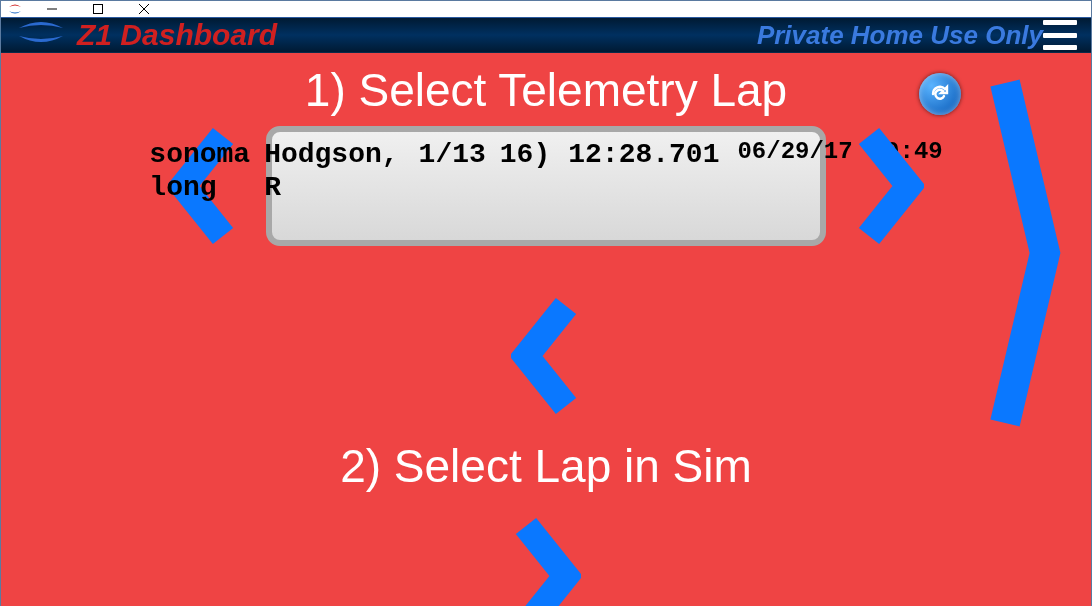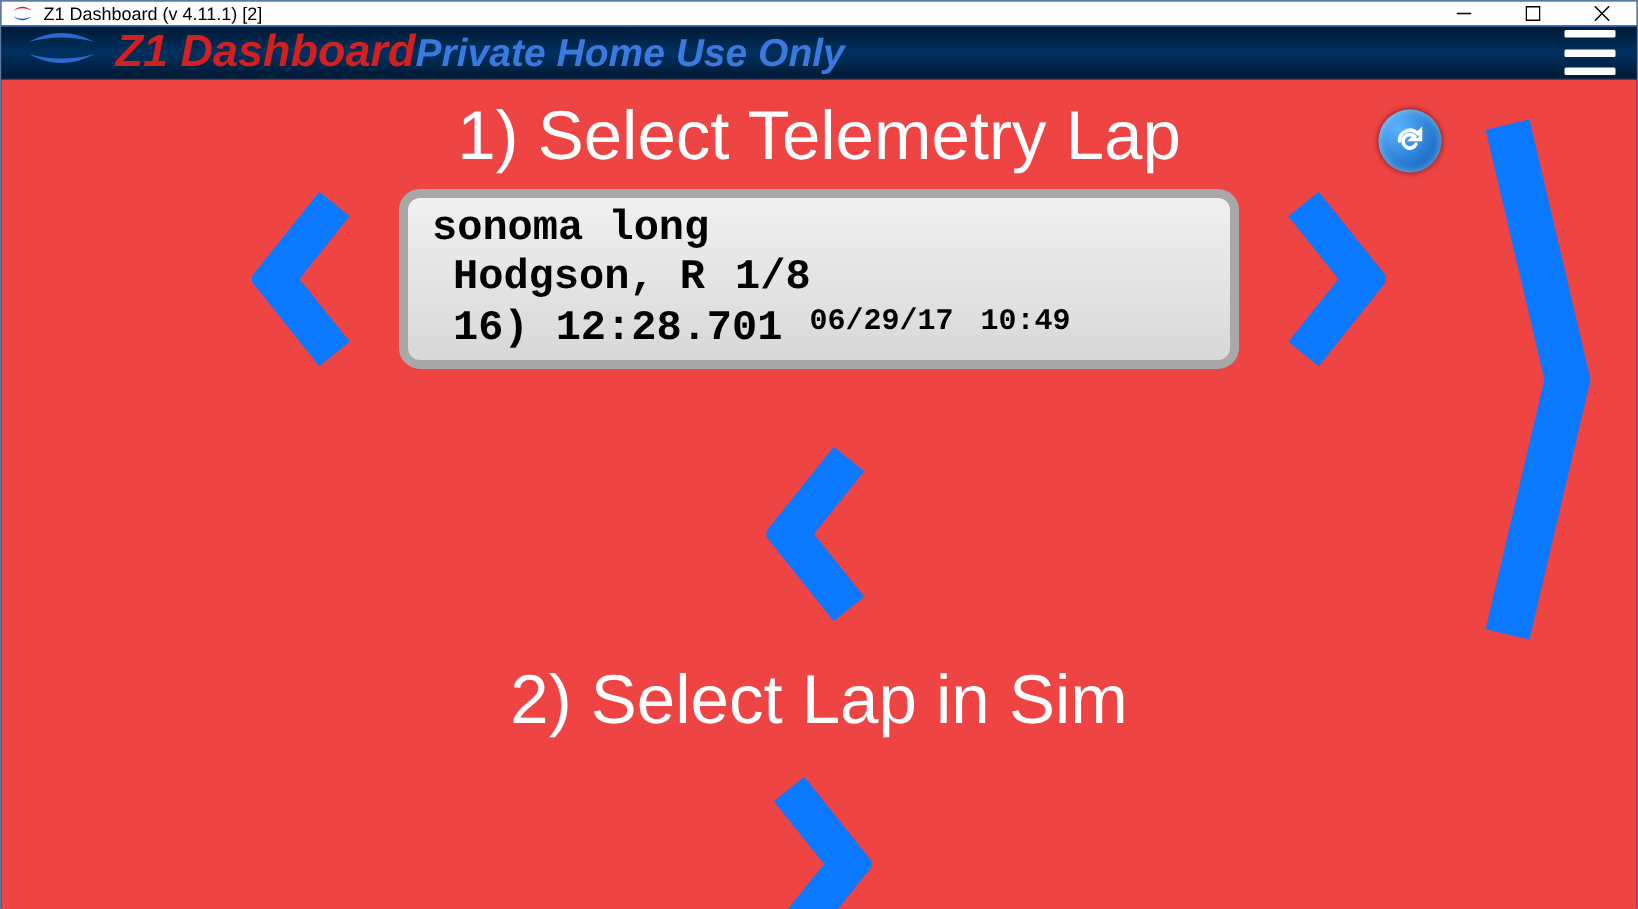--- a/index.html
+++ b/index.html
@@ -16,21 +16,21 @@
     background: linear-gradient(to bottom, #001a33 0%, #003060 50%, #001a33 100%);
     display: flex;
     align-items: center;
     padding: 0 14px;
     border-top: 1px solid #2a5aa0;
     border-bottom: 1px solid #0a2a4a;
   }
   .logo-wrap { display:flex; gap:10px; }
   .logo-mark { width: 52px; height: 28px; }
   .app-title { font-size: 30px; font-weight: bold; font-style: italic; color: #d02020; font-family: Arial, sans-serif; }
-  .header-subtitle { flex:1; text-align:left; font-size: 26px; font-weight:bold; font-style: italic; color:#3a7adf; font-family: Arial, sans-serif; }
+  .header-subtitle { flex:1; text-align:right; font-size: 26px; font-weight:bold; font-style: italic; color:#3a7adf; font-family: Arial, sans-serif; }
   .hamburger { width: 34px; height: 30px; display:flex; flex-direction:column; justify-content:space-between; cursor:pointer; }
   .hamburger span { display:block; height:5px; background:#fff; border-radius:1px; }
 
   .content { flex:1; background:#ef4444; position:relative; padding: 10px 20px 0 20px; }
 
   .section-title { color:#fff; font-size: 46px; font-family: Arial, sans-serif; text-align:center; }
 
   .row { display:flex; align-items:center; justify-content:center; gap: 18px; }
   .row.telemetry { margin-top: 4px; }
   .row.sim { margin-top: 40px; flex-direction: column; }
@@ -44,26 +44,26 @@
     background: linear-gradient(to bottom, #f0f0f0, #d8d8d8);
     border: 6px solid #a8a8a8;
     border-radius: 14px;
     padding: 6px 16px;
     font-family: "Courier New", monospace;
     font-weight: bold;
     color: #000;
     font-size: 28px;
     line-height: 1.18;
     display:flex;
-    flex-direction:column;
+    flex-direction:row;
     justify-content:center;
   }
   .lap-line2 { display:flex; padding-left: 14px; gap: 20px; }
   .lap-line3 { display:flex; gap: 18px; padding-left: 14px; align-items:flex-start;}
-  .lap-line3 .dt { font-size: 20px; }
+  .lap-line3 .dt { font-size: 24px; }
 
   .sim-label { color:#fff; font-size:46px; font-family: Arial, sans-serif; width: 560px; text-align:center; }
 
   .refresh-btn {
     position:absolute; top: 20px; right: 130px;
     width: 42px; height: 42px; border-radius: 50%;
     background: radial-gradient(circle at 30% 30%, #5ab4ff, #0050b0);
     display:flex; align-items:center; justify-content:center;
     box-shadow: inset 0 0 6px rgba(255,255,255,0.5), 0 0 4px rgba(0,0,0,0.6);
     cursor:pointer;
@@ -83,21 +83,20 @@
 
 <div class="window">
 
   <div class="titlebar">
     <span class="app-icon">
       <svg viewBox="0 0 16 16">
           <path d="M2 6 Q8 1 14 6 Q8 3 2 6 Z" fill="#d02020"></path>
           <path d="M2 10 Q8 15 14 10 Q8 13 2 10 Z" fill="#1060c0"></path>
         </svg>
     </span>
-    <span class="title-text">Z1 Dashboard (v 4.11.1) [2]</span>
     <div class="win-controls">
       <div class="win-btn">
         <svg width="10" height="10">
             <line x1="0" y1="5" x2="10" y2="5" stroke="#000" stroke-width="1"></line>
           </svg>
       </div>
       <div class="win-btn">
         <svg width="10" height="10">
             <rect x="0.5" y="0.5" width="9" height="9" fill="none" stroke="#000" stroke-width="1"></rect>
           </svg>
@@ -136,21 +135,21 @@
     <div class="row telemetry">
       <div class="arrow-btn">
         <svg class="arrow-svg" viewBox="0 0 70 120">
           <polyline points="55,10 15,60 55,110" fill="none" stroke="#0a78ff" stroke-width="26" stroke-linejoin="miter"></polyline>
         </svg>
       </div>
       <div class="lap-box">
         <div>sonoma long</div>
         <div class="lap-line2">
           <span>Hodgson, R</span>
-          <span>1/8</span>
+          <span>1/13</span>
         </div>
         <div class="lap-line3">
           <span>16)</span>
           <span>12:28.701</span>
           <span class="dt">06/29/17</span>
           <span class="dt">10:49</span>
         </div>
       </div>
       <div class="arrow-btn">
         <svg class="arrow-svg" viewBox="0 0 70 120">

